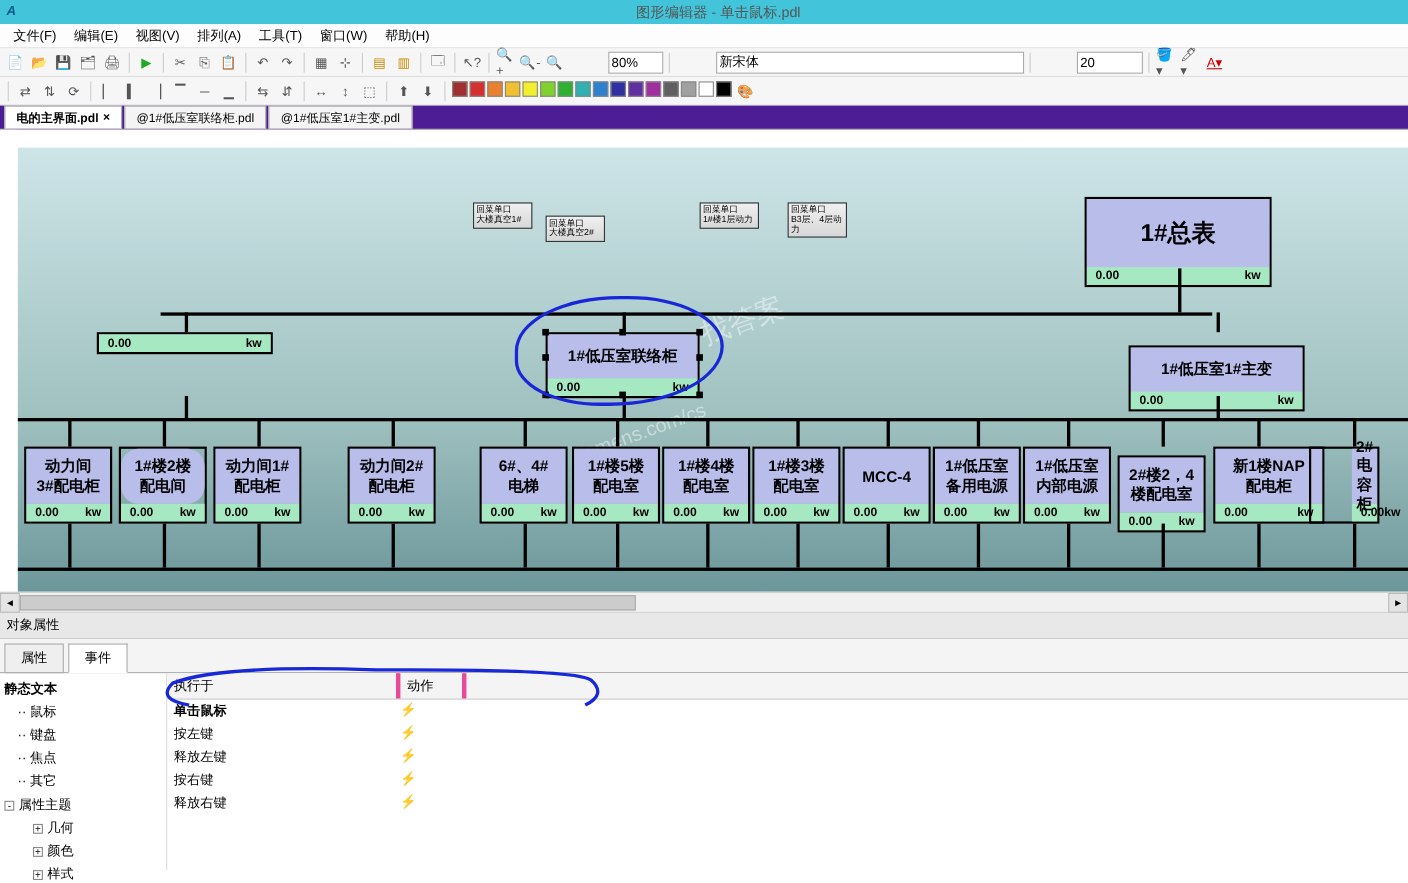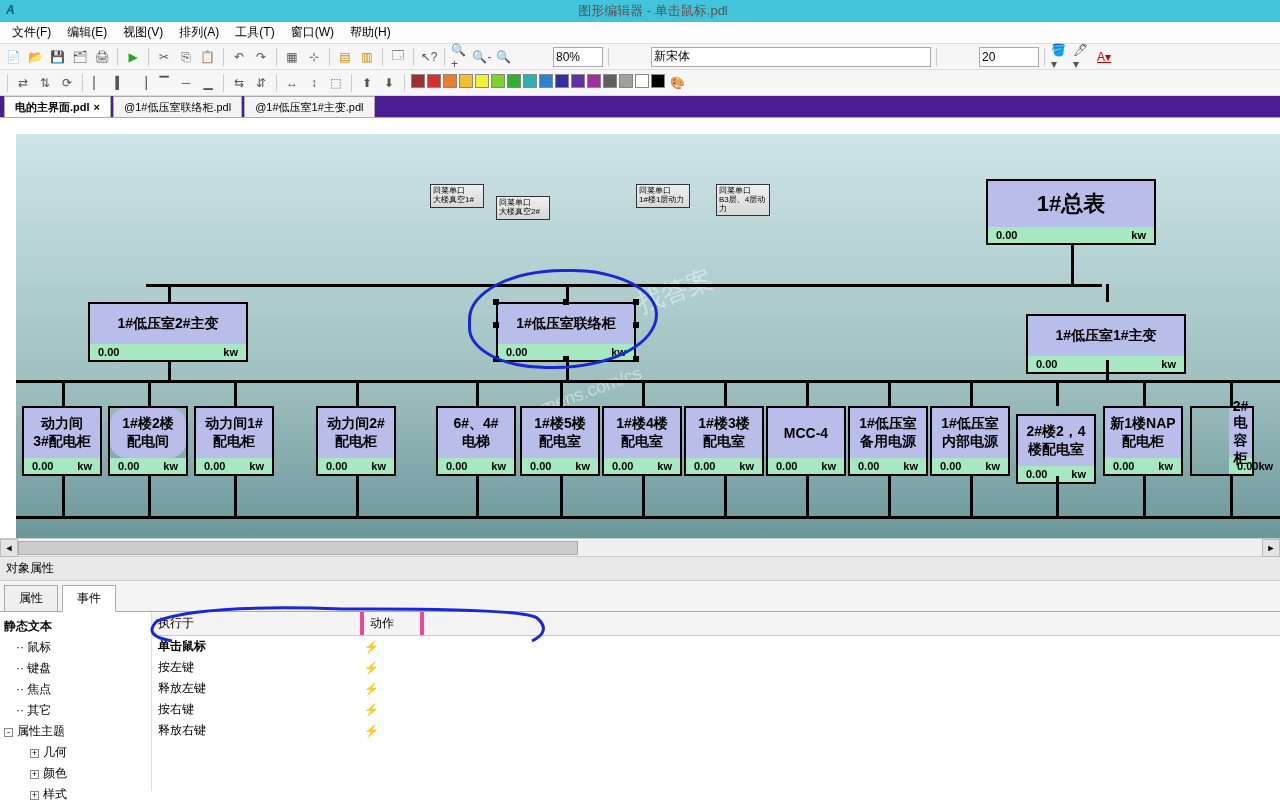--- a/index.html
+++ b/index.html
@@ -34,21 +34,21 @@
 .prop-tab { padding: 4px 14px; border: 1px solid #aaa; background: #efefef; margin-left: 4px; }
 .prop-tab.active { background: #fff; border-bottom-color: #fff; }
 .prop-body { display: flex; background: #fff; height: 180px; border-top: 1px solid #aaa; margin-top: -1px; }
 .tree-col { width: 152px; border-right: 1px solid #ddd; padding: 4px 2px; }
 .tree-item { padding: 2px 0 2px 14px; white-space: nowrap; }
 .tree-item.l1 { padding-left: 28px; }
 .tree-exp { display:inline-block; width:9px; height:9px; border:1px solid #888; text-align:center; line-height:7px; font-size:9px; margin-right:4px; }
 .event-col { flex: 1; }
 .event-hdr { display: flex; background: #f4f4f4; border-bottom: 1px solid #ccc; }
 .event-hdr > div { padding: 3px 6px; border-right: 4px solid #ec4899; }
-.event-row { display: flex; padding: 2px 0; align-items: center; }
+.event-row { display: flex; padding: 2px 0; }
 .event-row > div:first-child { width: 212px; padding-left: 6px; }
 .event-row .bolt { color: #888; }
 .event-row.active .bolt { color: #3b6bd6; }
 .event-row.active > div:first-child { font-weight: bold; }
 .watermark { position:absolute; color:rgba(255,255,255,0.45); font-size:26px; transform:rotate(-20deg); pointer-events:none; }
 </style>
 </head>
 <body>
 
 <div class="titlebar">
@@ -159,31 +159,30 @@
     </div>
     <div class="small-node" style="left: 620px; top: 50px;">
       <div>回菜单口</div>
       <div>1#楼1层动力</div>
     </div>
     <div class="small-node" style="left: 700px; top: 50px;">
       <div>回菜单口</div>
       <div>B3层、4层动力</div>
     </div>
     <div class="node-box" style="left: 970px; top: 45px; width: 170px;">
-      <div class="node-title" style="height: 46px; font-size: 22px; white-space: pre-line;">1#总表</div>
+      <div class="node-title" style="height: 62px; font-size: 22px; white-space: pre-line;">1#总表</div>
       <div class="node-val">
         <span>0.00</span>
         <span>kw</span>
       </div>
     </div>
     <div class="wire" style="left: 1055px; top: 110px; width: 3px; height: 40px;"></div>
     <div class="wire" style="left: 130px; top: 150px; width: 956px; height: 3px;"></div>
     <div class="wire" style="left: 152px; top: 150px; width: 3px; height: 18px;"></div>
     <div class="node-box" style="left: 72px; top: 168px; width: 160px;">
-      <div class="node-title" style="height: 40px; white-space: pre-line;">1#低压室2#主变</div>
       <div class="node-val">
         <span>0.00</span>
         <span>kw</span>
       </div>
     </div>
     <div class="wire" style="left: 152px; top: 226px; width: 3px; height: 20px;"></div>
     <div class="wire" style="left: 550px; top: 150px; width: 3px; height: 18px;"></div>
     <div class="node-box" style="left: 480px; top: 168px; width: 140px;">
       <div class="node-title" style="height: 40px; white-space: pre-line;">1#低压室联络柜</div>
       <div class="node-val">
@@ -323,21 +322,21 @@
     <div class="node-box" style="left: 1000px; top: 280px; width: 80px;">
       <div class="node-title" style="height: 50px; white-space: pre-line;">2#楼2，4
 楼配电室</div>
       <div class="node-val">
         <span>0.00</span>
         <span>kw</span>
       </div>
     </div>
     <div class="wire" style="left: 1040px; top: 342px; width: 3px; height: 40px;"></div>
     <div class="wire" style="left: 1127px; top: 246px; width: 3px; height: 26px;"></div>
-    <div class="node-box" style="left: 1087px; top: 272px; width: 80px;">
+    <div class="node-box" style="left: 1087px; top: 272px; width: 101px;">
       <div class="node-title" style="height: 50px; white-space: pre-line;">新1楼NAP
 配电柜</div>
       <div class="node-val">
         <span>0.00</span>
         <span>kw</span>
       </div>
     </div>
     <div class="wire" style="left: 1127px; top: 342px; width: 3px; height: 40px;"></div>
     <div class="wire" style="left: 1214px; top: 246px; width: 3px; height: 26px;"></div>
     <div class="node-box" style="left: 1174px; top: 272px; width: 64px; padding-left: 37px;">

